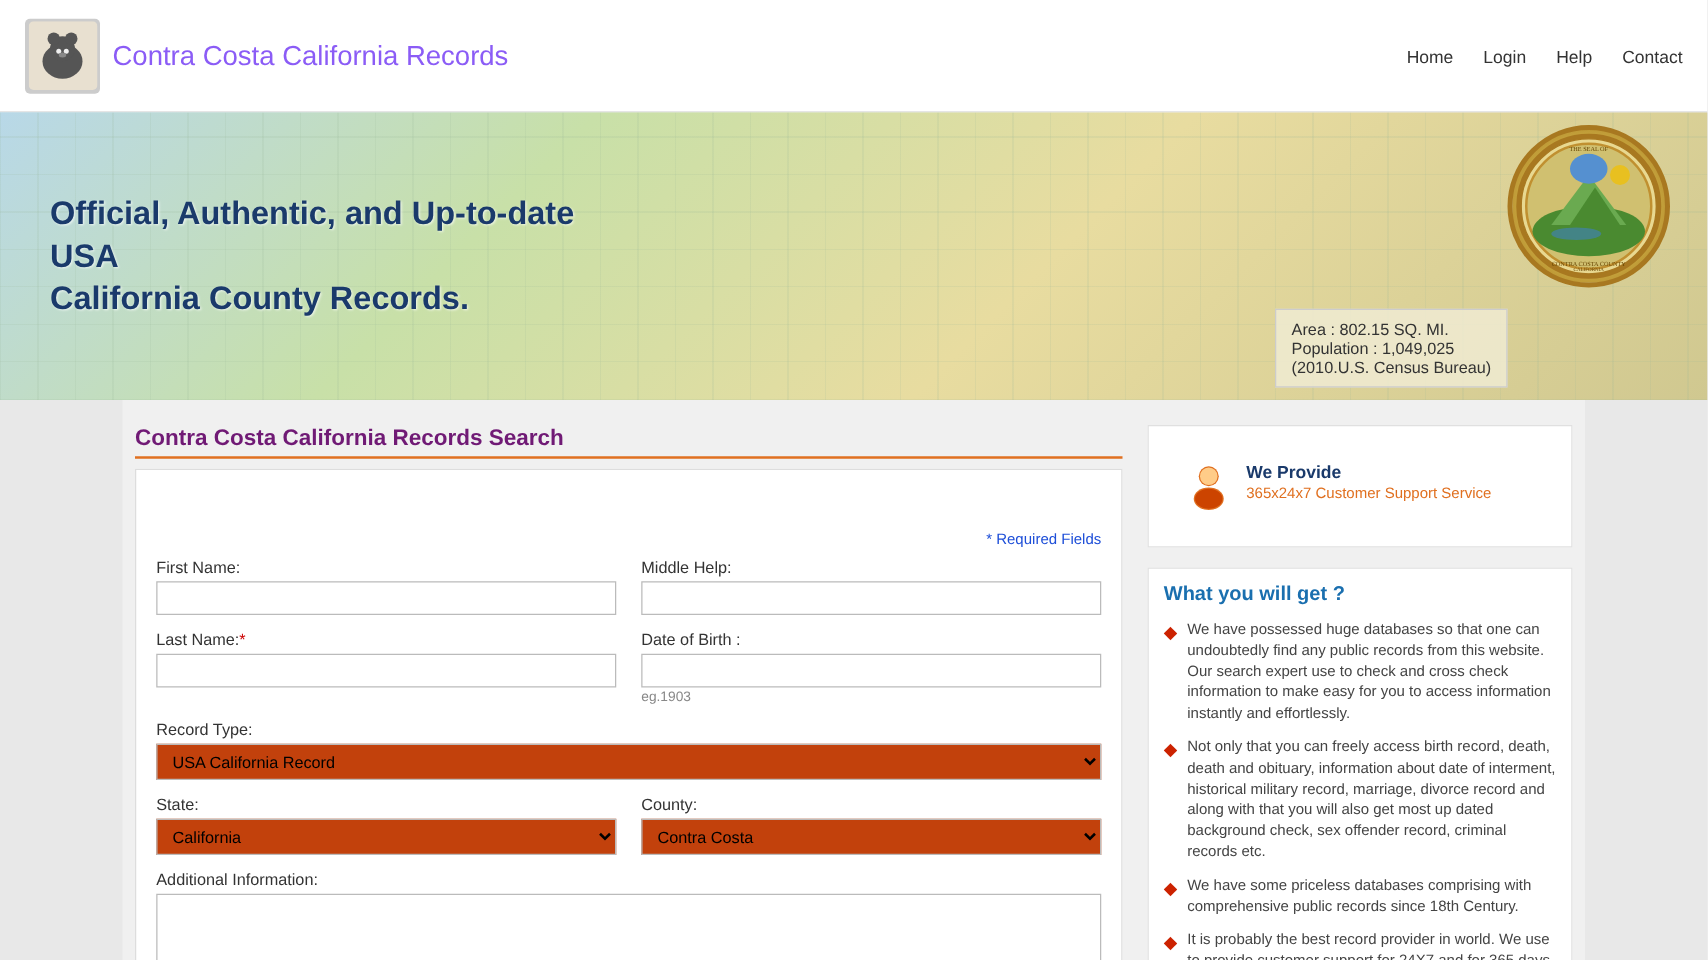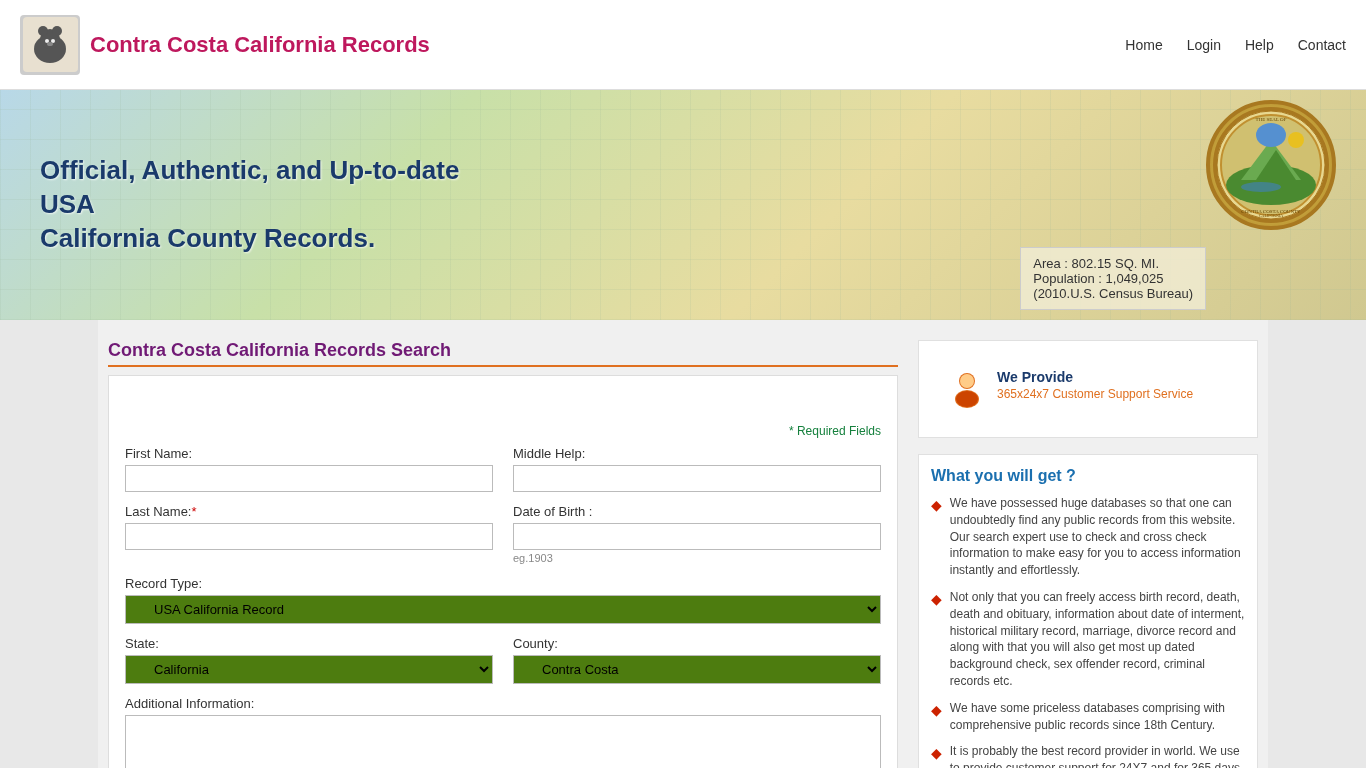--- a/index.html
+++ b/index.html
@@ -25,22 +25,22 @@
       height: 60px;
       background: #ccc;
       border-radius: 4px;
       overflow: hidden;
       display: flex;
       align-items: center;
       justify-content: center;
     }
     #site-title {
       font-size: 22px;
-      font-weight: bold;
-      color: #be185d;
+      font-weight: normal;
+      color: #8b5cf6;
     }
     #nav-links {
       display: flex;
       gap: 24px;
     }
     #nav-links a {
       text-decoration: none;
       color: #333;
       font-size: 14px;
     }
@@ -131,21 +131,21 @@
       padding: 16px;
     }
     #form-instructions {
       font-size: 12px;
       color: #555;
       margin-bottom: 14px;
       line-height: 1.5;
     }
     #required-note {
       text-align: right;
-      color: #15803d;
+      color: #1d4ed8;
       font-size: 12px;
       margin-bottom: 8px;
     }
     .form-row {
       display: flex;
       gap: 20px;
       margin-bottom: 12px;
     }
     .form-group {
       flex: 1;
@@ -157,24 +157,24 @@
       margin-bottom: 4px;
     }
     .form-group input[type="text"] {
       width: 100%;
       padding: 5px 8px;
       border: 1px solid #bbb;
       font-size: 13px;
     }
     .form-group select {
       width: 100%;
-      padding: 5px 24px;
+      padding: 5px 8px;
       border: 1px solid #bbb;
       font-size: 13px;
-      background: #4d7c0f;
+      background: #c2410c;
     }
     .form-group textarea {
       width: 100%;
       padding: 5px 8px;
       border: 1px solid #bbb;
       font-size: 13px;
       height: 80px;
       resize: vertical;
     }
     #sex-options {

